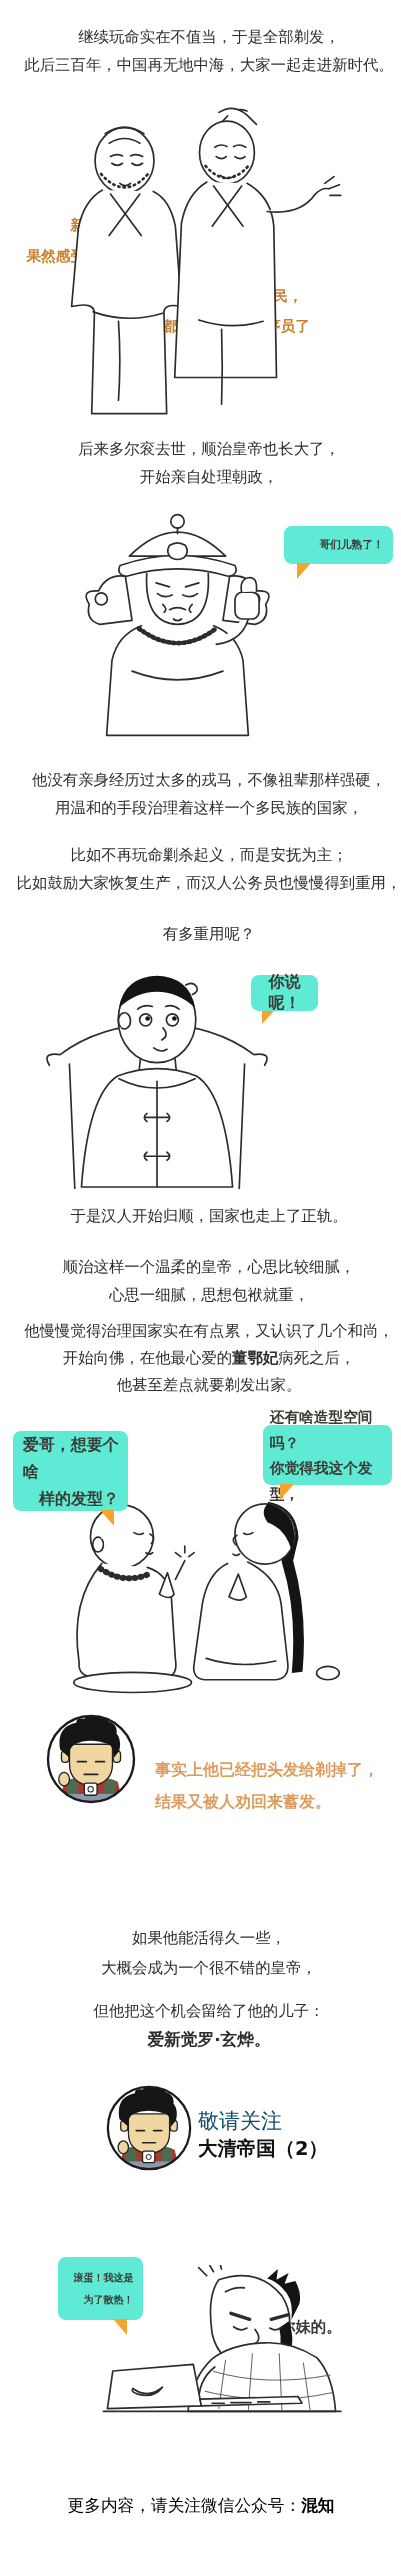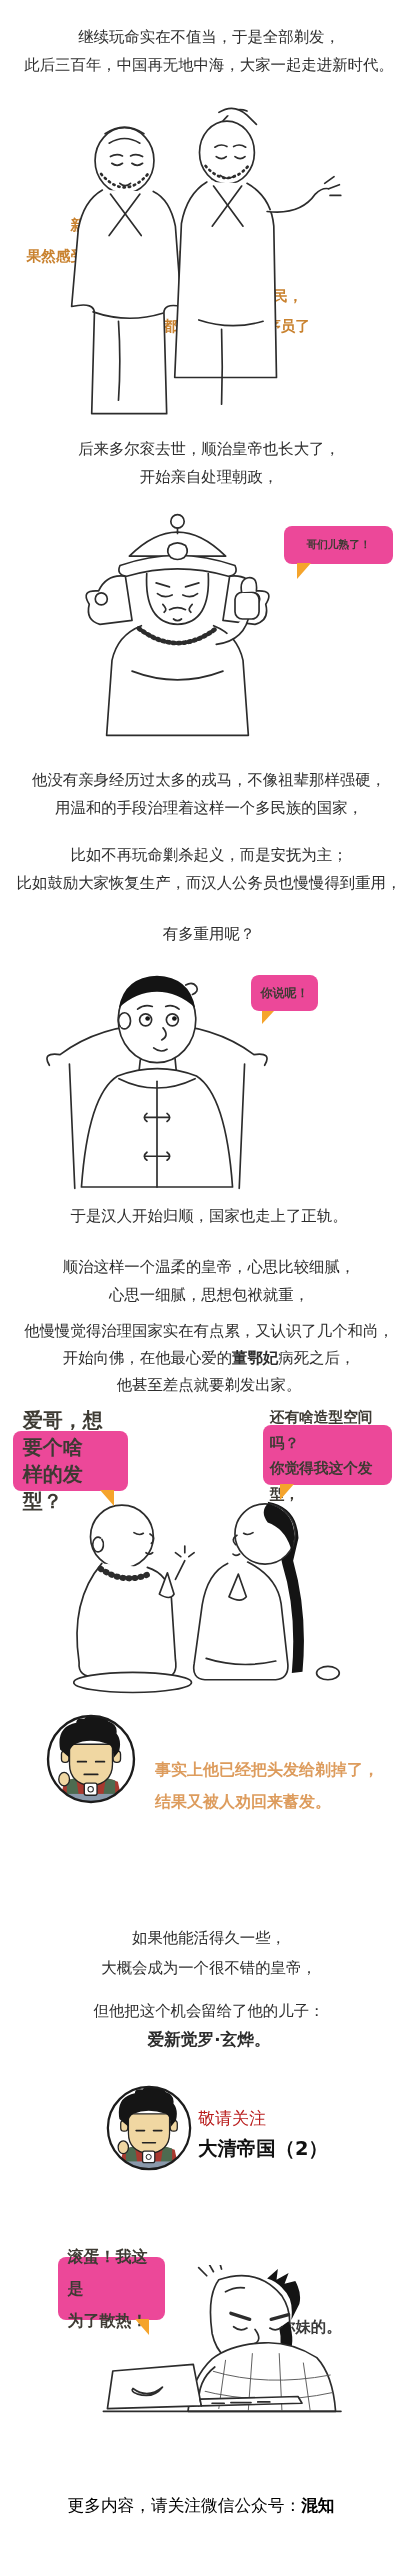--- a/index.html
+++ b/index.html
@@ -3,32 +3,32 @@
 <meta charset="utf-8">
 <style>
   html,body{margin:0;padding:0;background:#ffffff;}
   #canvas{position:relative;width:402px;height:2576px;margin:0 auto;background:#ffffff;overflow:hidden;
           font-family:"DejaVu Sans","Liberation Sans",sans-serif;color:#2d2d2d;}
   .para{position:absolute;left:0;width:402px;text-align:center;font-size:15.4px;line-height:28px;
         font-weight:400;color:#2d2d2d;white-space:nowrap;margin-left:8px;}
   .pline{width:100%;}
   .caption{position:absolute;text-align:center;font-weight:700;font-size:14.7px;color:#c9822f;line-height:31px;}
   .aside{position:absolute;font-weight:700;font-size:16px;color:#dd9c5d;line-height:32px;text-align:left;margin-top:11px;}
-  .bubble{position:absolute;background:#ec4899;border-radius:8px;color:#3d3a33;font-weight:700;
-          display:flex;flex-direction:column;justify-content:center;z-index:5;}
+  .bubble{position:absolute;background:#5eead4;border-radius:8px;color:#3d3a33;font-weight:700;
+          display:flex;flex-direction:column;justify-content:center;z-index:5;align-items:flex-end;}
   .bubble .bline{padding:0 9.4px;}
   .tail{position:absolute;width:0;height:0;border-style:solid;}
   .tail-dl{border-width:16px 14.7px 0 0;border-color:#f5a42c transparent transparent transparent;}
   .tail-dr{border-width:16px 0 0 14.7px;border-color:#f5a42c transparent transparent transparent;}
   .ill{position:absolute;z-index:1;}
   .ln{stroke:#2c2c2c;stroke-width:2.5;fill:none;stroke-linecap:round;stroke-linejoin:round;}
   .lnw{stroke:#2c2c2c;stroke-width:2.5;fill:#ffffff;stroke-linecap:round;stroke-linejoin:round;}
   .blk{fill:#141414;stroke:none;}
   .bold{font-weight:700;}
-  .sub-label{position:absolute;font-size:17px;color:#b91c1c;}
+  .sub-label{position:absolute;font-size:21px;color:#0c4a6e;}
   .sub-title{position:absolute;font-size:19.4px;font-weight:700;color:#111;}
   .retort{position:absolute;font-size:15.4px;font-weight:700;color:#3a3a3a;}
   .footer{position:absolute;left:0;width:402px;text-align:center;font-size:16.7px;color:#000000;}
 </style>
 </head>
 <body>
 
 <div id="canvas">
 
   <div class="para" style="top:23px">
@@ -152,39 +152,39 @@
     <path class="ln" d="M170 134 q10 8 20 2"></path>
     <path class="ln" d="M122 104 a9 12 0 1 0 -2 -2"></path>
 
     <path class="lnw" d="M150 152 l-2 18 M202 150 l2 20"></path>
     <path class="lnw" d="M116 176 q-44 28 -54 166 h226 q-10 -138 -54 -166 q-58 -22 -118 0 Z"></path>
     <path class="ln" d="M175 184 v158"></path>
     <path class="ln" d="M156 238 h38 M160 232 q-8 6 0 12 M190 232 q8 6 0 12"></path>
     <path class="ln" d="M156 296 h38 M160 290 q-8 6 0 12 M190 290 q8 6 0 12"></path>
     <path class="ln" d="M118 180 q56 28 114 0"></path>
   </svg>
-  <div class="bubble" style="left:251px;top:975px;width:67px;height:36px;text-align:center;font-size:12px">
+  <div class="bubble" style="left:251px;top:975px;width:67px;height:36px;text-align:center;font-size:16px">
     <div class="bline" style="padding:0 4px">你说呢！</div>
     <div class="tail tail-dl" style="left:10.7px;bottom:-13.4px;border-width:13.4px 12px 0 0"></div>
   </div>
 
   <div class="para" style="top:1202px">
     <div class="pline">于是汉人开始归顺，国家也走上了正轨。</div>
   </div>
   <div class="para" style="top:1253px">
     <div class="pline">顺治这样一个温柔的皇帝，心思比较细腻，</div>
     <div class="pline">心思一细腻，思想包袱就重，</div>
   </div>
   <div class="para" style="top:1318px;line-height:27px">
     <div class="pline">他慢慢觉得治理国家实在有点累，又认识了几个和尚，</div>
     <div class="pline"><span>开始向佛，在他最心爱的</span><span class="bold">董鄂妃</span><span>病死之后，</span></div>
     <div class="pline">他甚至差点就要剃发出家。</div>
   </div>
 
-  <div class="bubble" style="left:13.4px;top:1431px;width:115px;height:60px;font-size:20px;line-height:27px">
+  <div class="bubble" style="left:13.4px;top:1431px;width:115px;height:80px;font-size:16px;line-height:27px">
     <div class="bline">爱哥，想要个啥</div>
     <div class="bline">样的发型？</div>
     <div class="tail tail-dr" style="right:14.7px;bottom:-14.7px"></div>
   </div>
   <div class="bubble" style="left:263px;top:1425px;width:129px;height:60px;font-size:14.7px;line-height:25.5px">
     <div class="bline" style="padding:0 6.7px">还有啥造型空间吗？</div>
     <div class="bline" style="padding:0 6.7px">你觉得我这个发型，</div>
     <div class="tail tail-dl" style="left:17.4px;bottom:-14.7px"></div>
   </div>
   <svg class="ill" style="left:47px;top:1495px" width="301" height="205" viewBox="0 0 450 306">
@@ -274,21 +274,21 @@
       <path d="M60 93 h20" stroke="#222" stroke-width="2.5" stroke-linecap="round"></path>
       <rect x="2" y="122" width="136" height="18" fill="#8a99ab"></rect>
       <rect x="60" y="106" width="19" height="18" rx="3" fill="#ffffff" stroke="#222" stroke-width="2"></rect>
       <circle cx="69.5" cy="115" r="4" fill="none" stroke="#222" stroke-width="1.5"></circle>
     </g>
     <circle cx="70" cy="70" r="64" fill="none" stroke="#1c1c1c" stroke-width="3.5"></circle>
   </svg>
   <div class="sub-label" style="left:198px;top:2107px">敬请关注</div>
   <div class="sub-title" style="left:198px;top:2135px">大清帝国（2）</div>
 
-  <div class="bubble" style="left:58px;top:2257px;width:107px;height:63px;font-size:16px;line-height:32px">
+  <div class="bubble" style="left:58px;top:2257px;width:85px;height:63px;font-size:10px;line-height:22px">
     <div class="bline">滚蛋！我这是</div>
     <div class="bline">为了散热！</div>
     <div class="tail tail-dr" style="right:16px;bottom:-14.7px"></div>
   </div>
   <svg class="ill" style="left:94px;top:2265px" width="255" height="153" viewBox="0 0 380 228">
 
     <path class="lnw" d="M186 22 q58 -20 94 24 q18 28 8 60 q-12 42 -56 42 q-46 0 -56 -46 q-8 -56 10 -80 Z"></path>
     <path class="blk" d="M258 20 l16 -14 l-2 16 l18 -10 l-6 16 l16 -4 q10 18 6 34 l-12 24 q4 -32 -12 -46 q-10 -12 -24 -16 Z"></path>
     <path class="blk" d="M290 84 q12 32 -2 56 l-16 8 q10 -30 4 -54 Z"></path>
     <path class="ln" style="stroke-width:5" d="M204 72 l28 9"></path>

